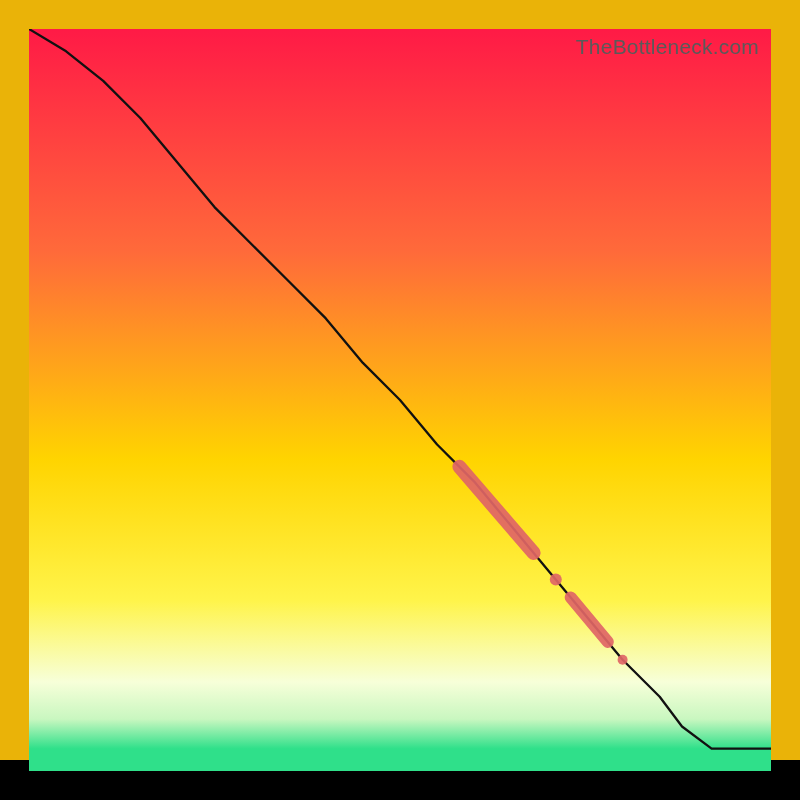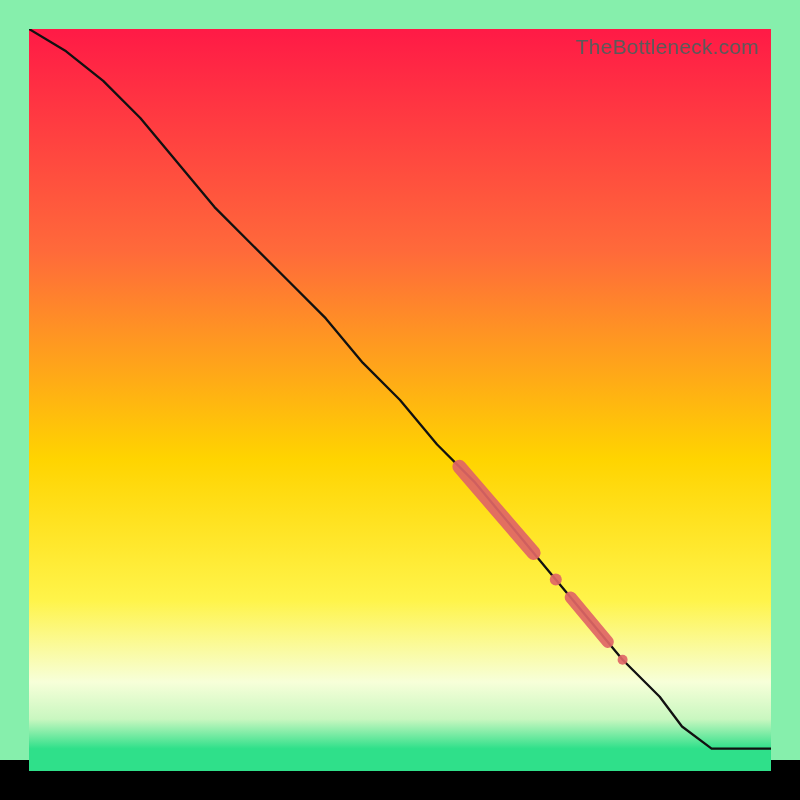--- a/index.html
+++ b/index.html
@@ -8,21 +8,21 @@
     width: 800px;
     height: 800px;
     overflow: hidden;
     background: #000;
     font-family: Arial, Helvetica, sans-serif;
   }
   .frame {
     position: relative;
     width: 800px;
     height: 760px;
-    background: #86efac;
+    background: #eab308;
   }
   .plot {
     position: absolute;
     left: 29px;
     top: 29px;
     width: 742px;
     height: 742px;
     overflow: hidden;
   }
   .gradient {

